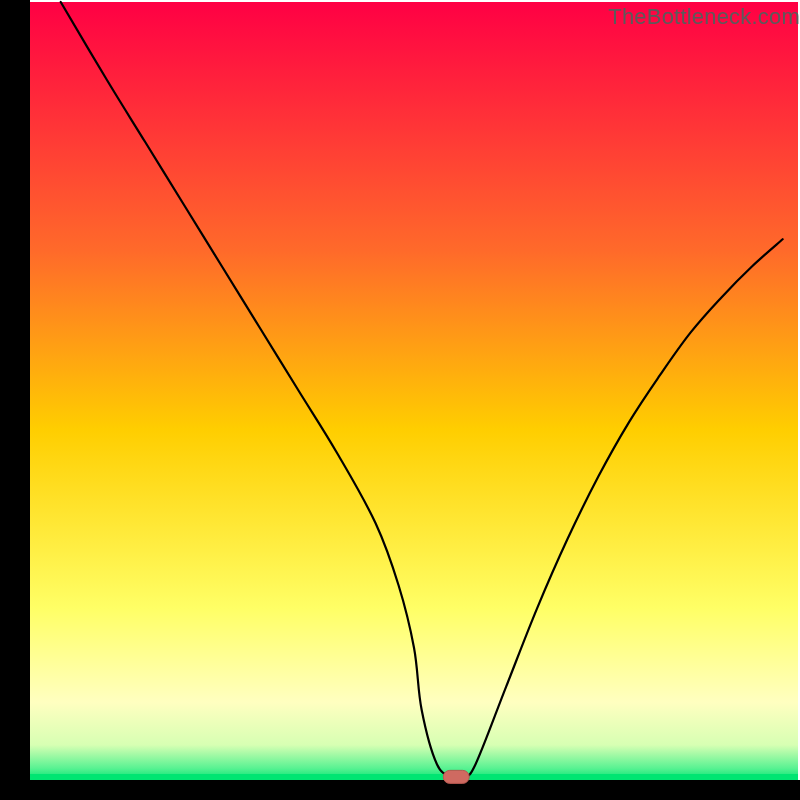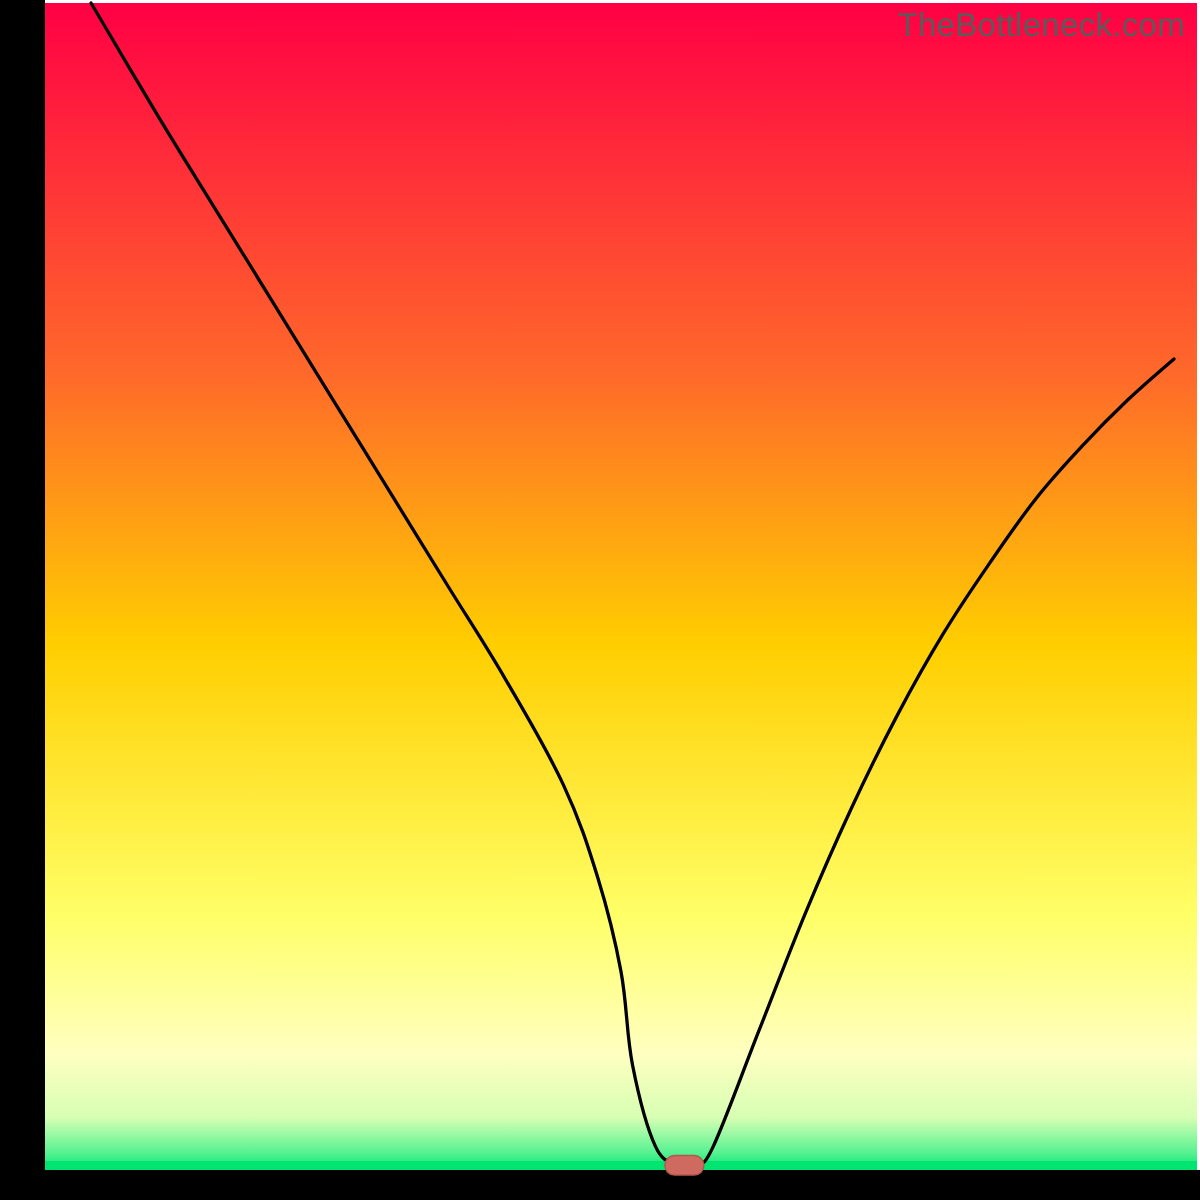--- a/index.html
+++ b/index.html
@@ -11,21 +11,21 @@
     width: 800px;
     height: 800px;
     position: relative;
   }
   svg {
     display: block;
   }
   .watermark {
     position: absolute;
     top: 4px;
-    right: 10px;
+    right: 0;
     font-family: Arial, Helvetica, sans-serif;
     font-size: 22px;
     color: #5b5b5b;
     letter-spacing: 0.2px;
   }
 </style>
 </head>
 <body>
 
 <div class="chart-container">

